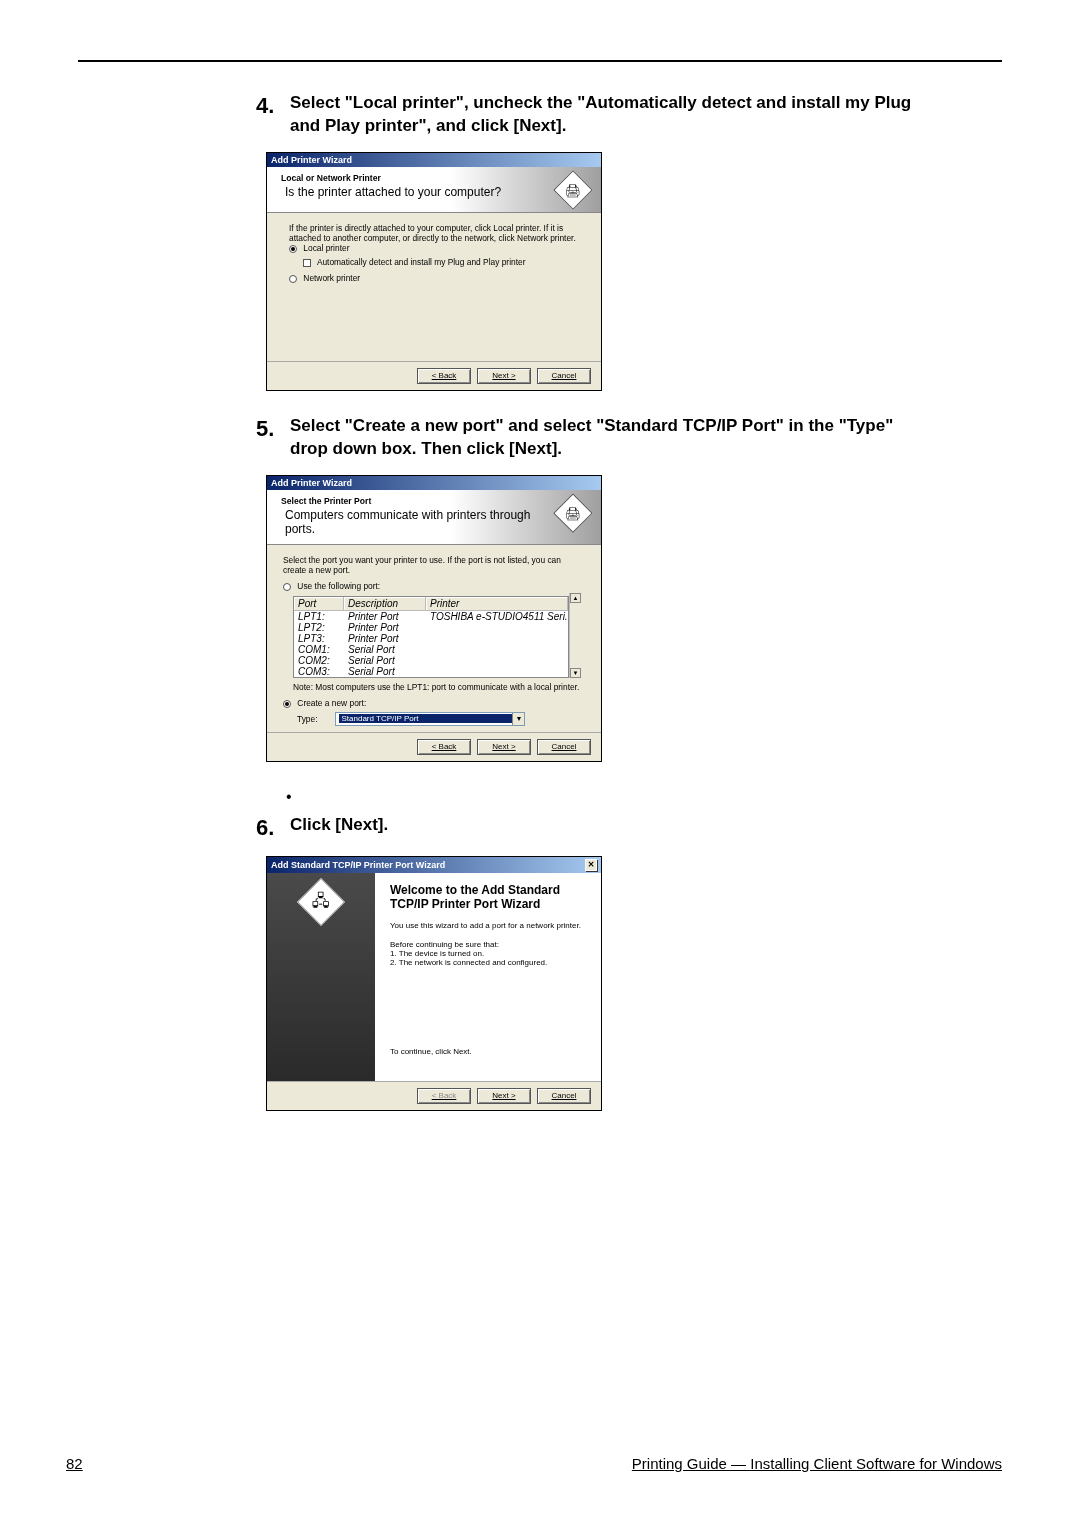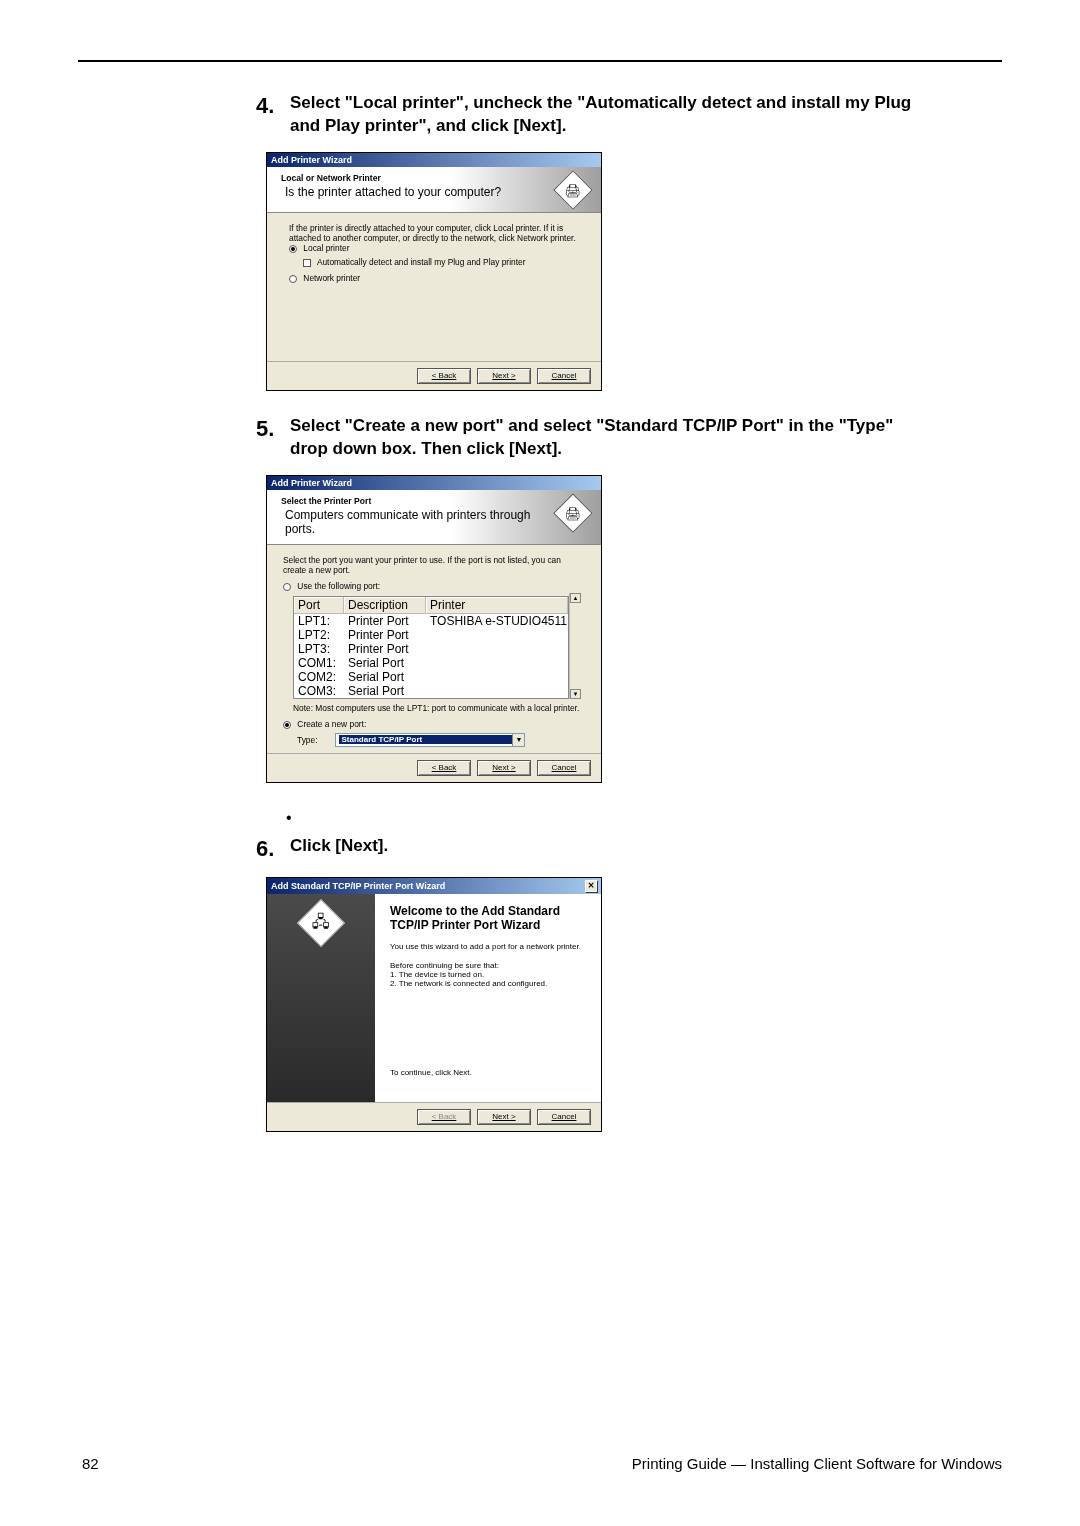--- a/index.html
+++ b/index.html
@@ -133,21 +133,20 @@
     display: inline-flex;
     align-items: center;
     justify-content: space-between;
     background: #fff;
     border: 1px solid #7f9db9;
     height: 14px;
     padding: 0 0 0 3px;
     width: 190px;
     font-size: 8px;
     color: #fff;
-    font-weight: bold;
   }
   .select .sel-text {
     background: #0a246a;
     padding: 0 2px;
     flex: 1;
   }
   .select .dd {
     width: 12px;
     height: 12px;
     background: #ece9d8;
@@ -159,21 +158,22 @@
     font-size: 7px;
   }
 
   
   .port-table {
     width: 276px;
     border: 1px solid #888;
     background: #fff;
     margin-top: 3px;
     margin-left: 10px;
-    font-size: 12px;
+    font-size: 10px;
+    font-style: italic;
   }
   .port-table .thead {
     display: flex;
     background: #ece9d8;
     border-bottom: 1px solid #bbb;
   }
   .port-table .thead > div {
     padding: 1px 4px;
     border-right: 1px solid #bbb;
     box-shadow: inset 1px 1px 0 #fff;
@@ -255,26 +255,27 @@
     color: #000;
     font-size: 8px;
     display: flex;
     align-items: center;
     justify-content: center;
     box-shadow: 1px 1px 0 #333;
   }
 
   .footer-page {
     position: absolute;
-    left: 82px;
+    left: 66px;
     right: 78px;
     bottom: 54px;
     display: flex;
     justify-content: space-between;
     font-size: 15px;
+    text-decoration: underline;
   }
   .footer-page .right { font-weight: normal; }
 </style>
 </head>
 <body>
 
 <div class="page">
   <div class="topline"></div>
 
   <div class="content">

